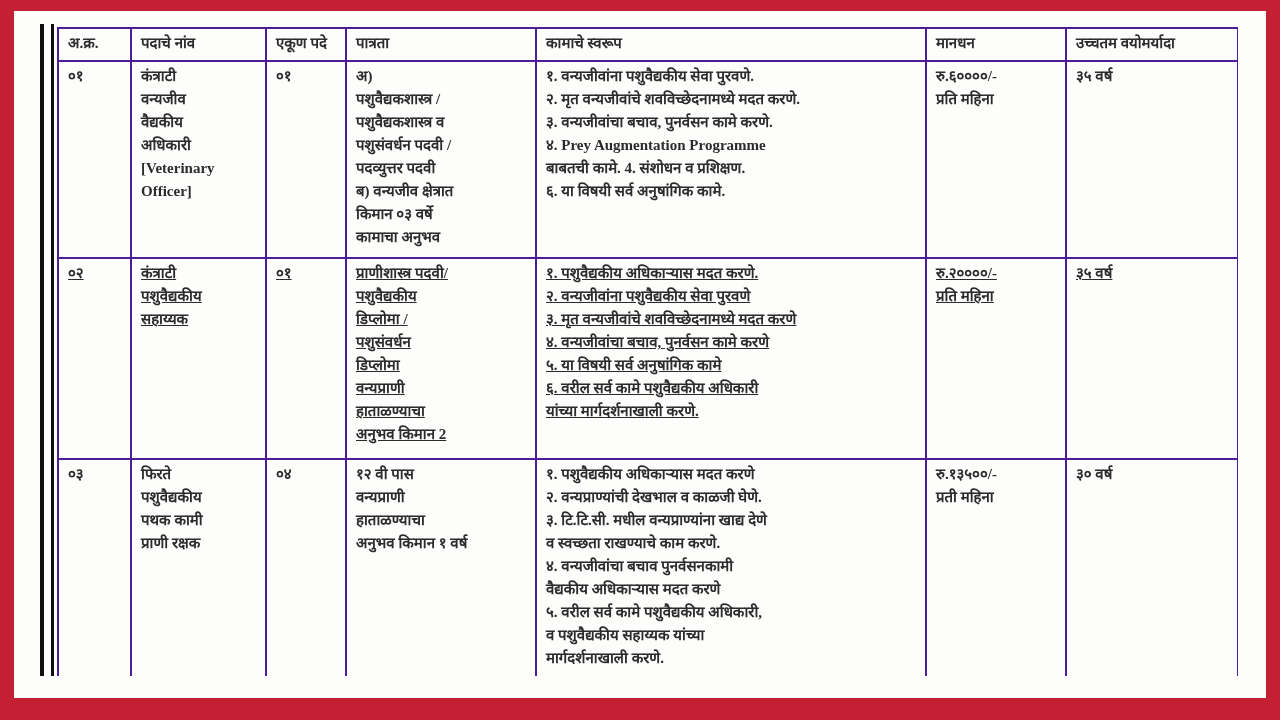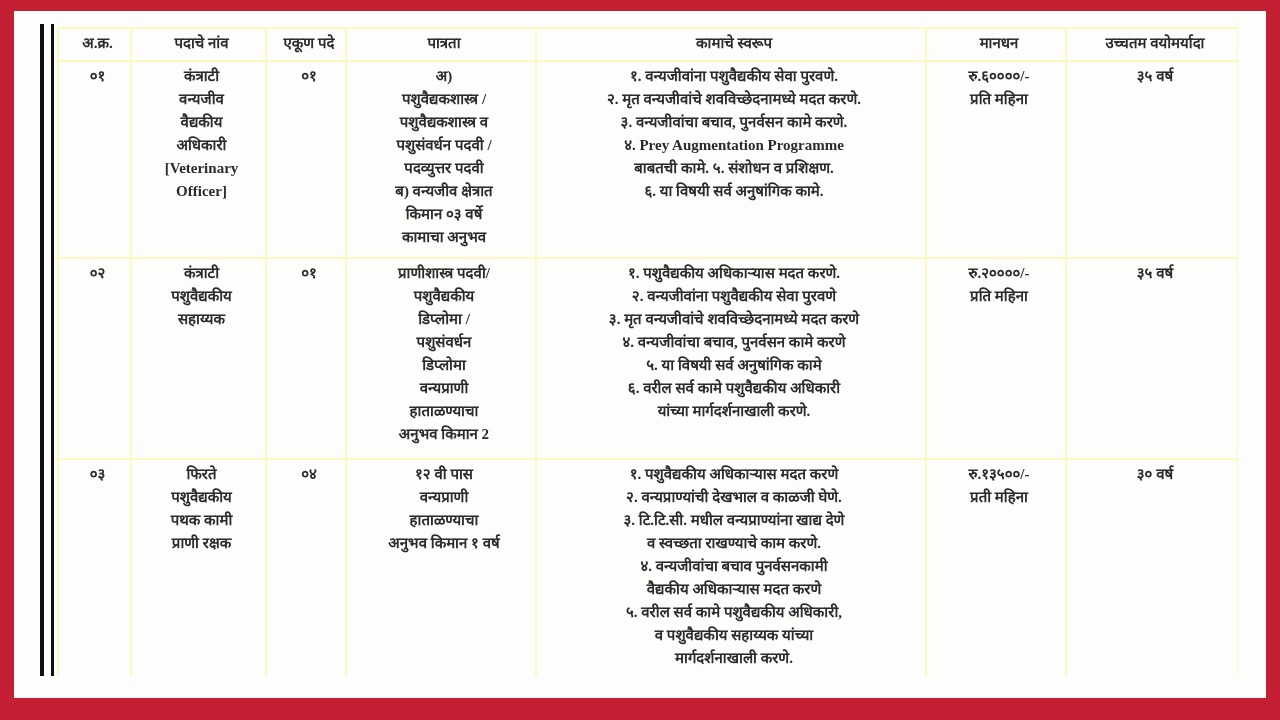--- a/index.html
+++ b/index.html
@@ -42,37 +42,37 @@
     height: 649px;
     overflow: hidden;
   }
   table.doc {
     border-collapse: collapse;
     table-layout: fixed;
     width: 1180px;
     color: #2b2b2b;
   }
   table.doc th, table.doc td {
-    border: 2px solid #fef9c3;
+    border: 2px solid #4c1d95;
     vertical-align: top;
-    text-align: center;
+    text-align: left;
     padding: 3px 3px 4px 9px;
     font-size: 15px;
     font-weight: 600;
     line-height: 23px;
     white-space: pre-line;
     overflow: hidden;
   }
   table.doc th {
     height: 24px;
     font-weight: 600;
     white-space: nowrap;
   }
   tr.r1 td { height: 188px; }
-  tr.r2 td { height: 192px; }
+  tr.r2 td { height: 192px; text-decoration: underline; }
   tr.r3 td { height: 280px; }
   col.c-sr   { width: 73px; }
   col.c-post { width: 135px; }
   col.c-num  { width: 80px; }
   col.c-qual { width: 190px; }
   col.c-duty { width: 390px; }
   col.c-pay  { width: 140px; }
   col.c-age  { width: 172px; }
 </style>
 </head>
@@ -119,21 +119,21 @@
 पशुवैद्यकशास्त्र व
 पशुसंवर्धन पदवी /
 पदव्युत्तर पदवी
 ब) वन्यजीव क्षेत्रात
 किमान ०३ वर्षे
 कामाचा अनुभव</td>
             <td>१. वन्यजीवांना पशुवैद्यकीय सेवा पुरवणे.
 २. मृत वन्यजीवांचे शवविच्छेदनामध्ये मदत करणे.
 ३. वन्यजीवांचा बचाव, पुनर्वसन कामे करणे.
 ४. Prey Augmentation Programme
-बाबतची कामे. ५. संशोधन व प्रशिक्षण.
+बाबतची कामे. 4. संशोधन व प्रशिक्षण.
 ६. या विषयी सर्व अनुषांगिक कामे.</td>
             <td>रु.६००००/-
 प्रति महिना</td>
             <td>३५ वर्ष</td>
           </tr>
           <tr class="r2">
             <td>०२</td>
             <td>कंत्राटी
 पशुवैद्यकीय
 सहाय्यक</td>

